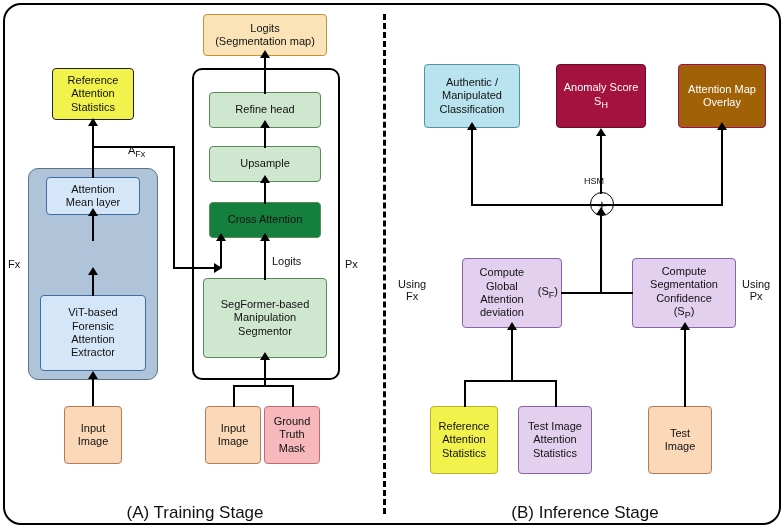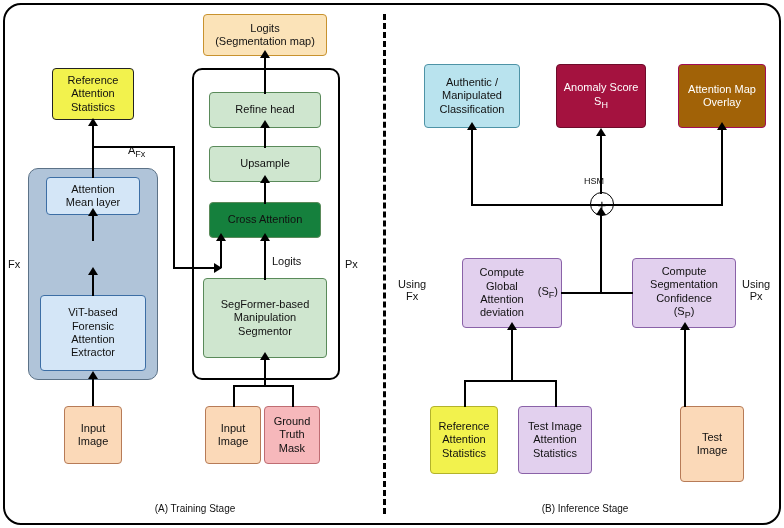--- a/index.html
+++ b/index.html
@@ -82,21 +82,21 @@
     width:22px;height:22px;
     border:1.6px solid #000;
     border-radius:50%;
     background:#fff;
     display:flex;align-items:center;justify-content:center;
     font-size:15px;line-height:1;
     color:#000;
   }
   .caption{
     position:absolute;
-    font-size:10px;
+    font-size:17px;
     color:#111;
     text-align:center;
   }
   .sub{font-size:9px;vertical-align:sub;}
 </style>
 </head>
 <body>
 
 <div id="stage">
   <div class="frame"></div>
@@ -215,21 +215,21 @@
   </div>
 
   <div class="node" style="left:430px;top:406px;width:68px;height:68px;background:#f2f24d;border-color:#b3b32b;">Reference
 Attention
 Statistics</div>
 
   <div class="node" style="left:518px;top:406px;width:74px;height:68px;background:#e2d0ee;border-color:#8a62a8;">Test Image
 Attention
 Statistics</div>
 
-  <div class="node" style="left:680px;top:406px;width:64px;height:76px;background:#fbd9b8;border-color:#b77b57;">Test
+  <div class="node" style="left:648px;top:406px;width:64px;height:68px;background:#fbd9b8;border-color:#b77b57;">Test
 Image</div>
 
   <div class="plus" style="left:590px;top:192px;">+</div>
 
   <div class="lbl" style="left:584px;top:176px;font-size:9px;">HSM</div>
 
   <div class="lbl bold" style="left:398px;top:278px;text-align:center;">Using
 Fx</div>
   <div class="lbl bold" style="left:742px;top:278px;text-align:center;">Using
 Px</div>

